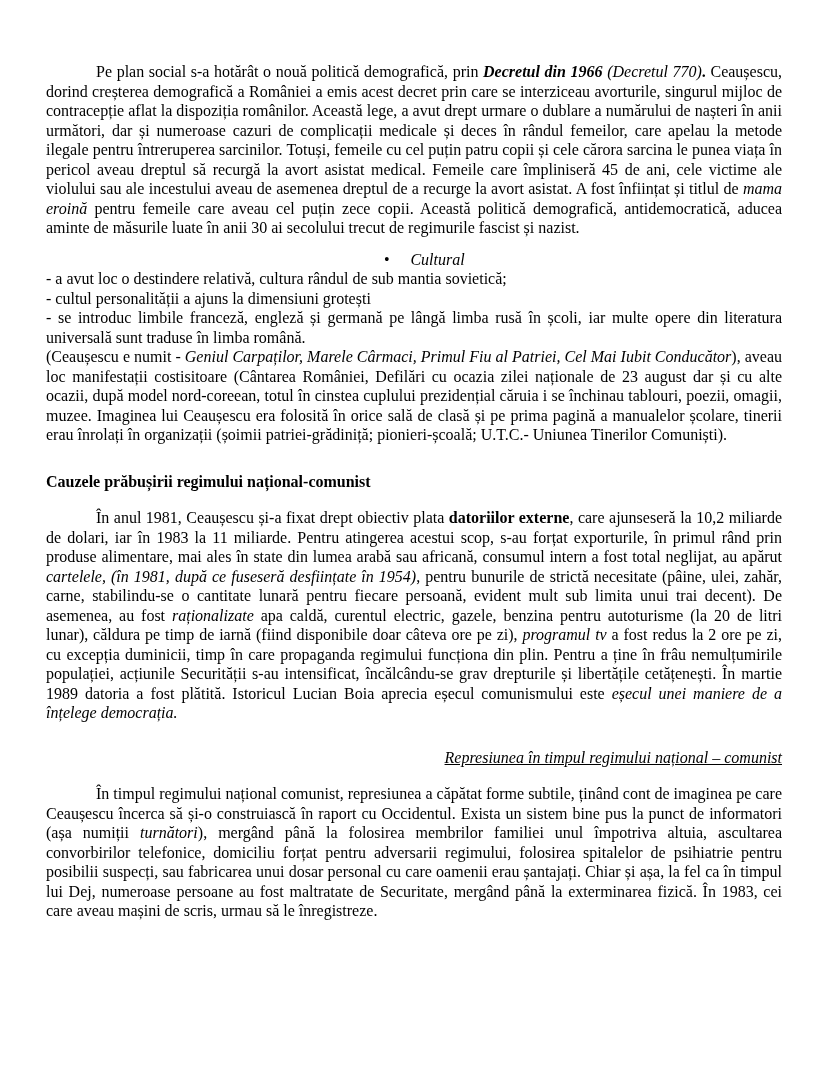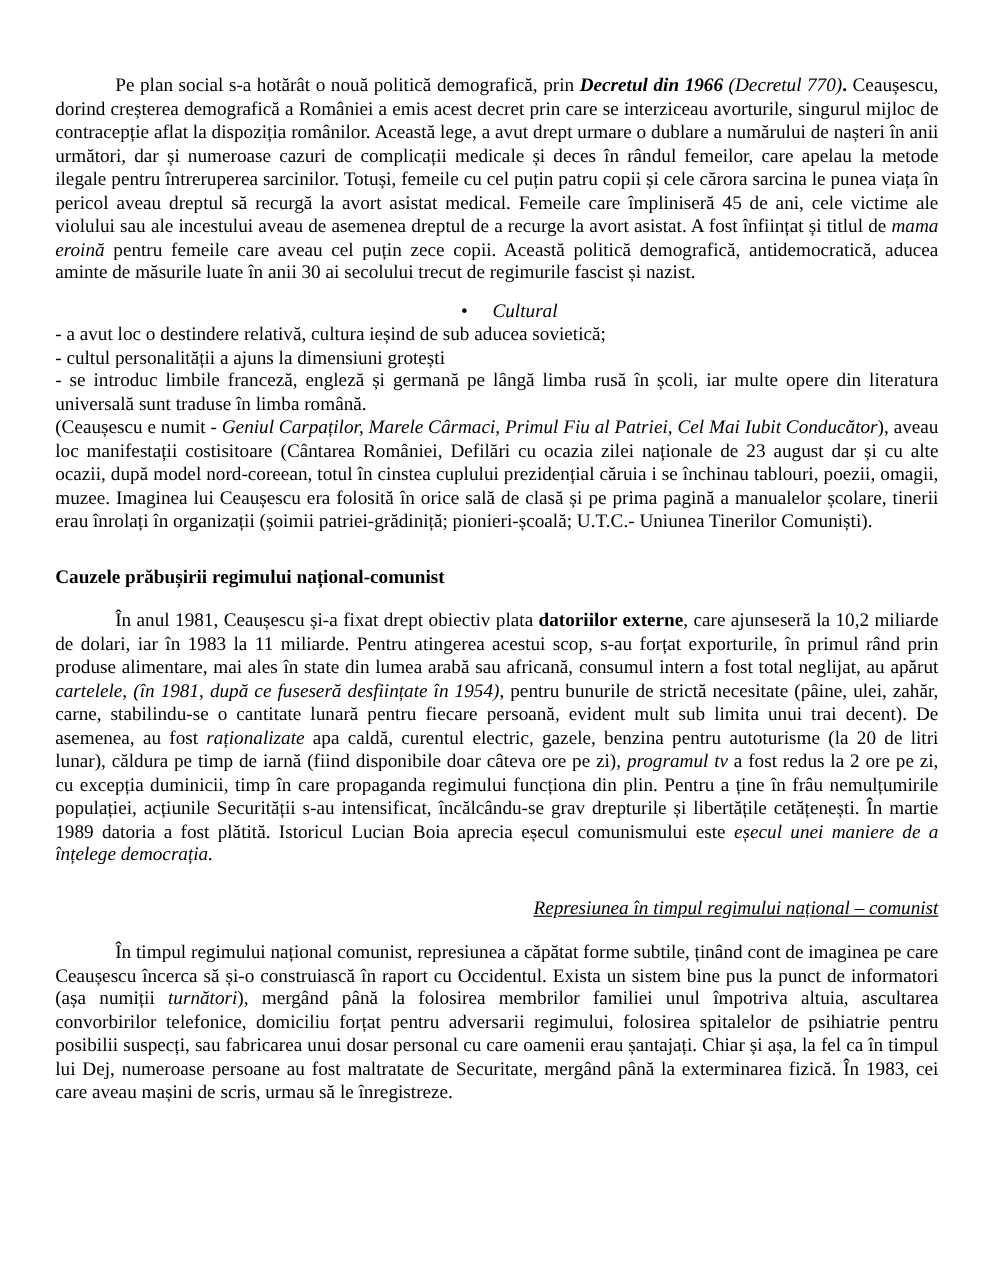--- a/index.html
+++ b/index.html
@@ -52,21 +52,21 @@
   .g25 { margin-top: 25px; }
   .g27 { margin-top: 27px; }
 </style>
 </head>
 <body>
 
 <div class="page">
   <div id="doc">
       <div class="para indent"><span class="run">Pe plan social s-a hotărât o nouă politică demografică, prin </span><span class="run b i">Decretul din 1966 </span><span class="run i">(Decretul 770)</span><span class="run b">.</span><span class="run"> Ceaușescu, dorind creșterea demografică a României a emis acest decret prin care se interziceau avorturile, singurul mijloc de contracepție aflat la dispoziția românilor. Această lege, a avut drept urmare o dublare a numărului de nașteri în anii următori, dar și numeroase cazuri de complicații medicale și deces în rândul femeilor, care apelau la metode ilegale pentru întreruperea sarcinilor. Totuși, femeile cu cel puțin patru copii și cele cărora sarcina le punea viața în pericol aveau dreptul să recurgă la avort asistat medical. Femeile care împliniseră 45 de ani, cele victime ale violului sau ale incestului aveau de asemenea dreptul de a recurge la avort asistat. A fost înființat și titlul de </span><span class="run i">mama eroină</span><span class="run"> pentru femeile care aveau cel puțin zece copii. Această politică demografică, antidemocratică,  aducea aminte de măsurile luate în anii 30 ai secolului trecut de regimurile fascist și nazist.</span></div>
       <div class="bullet-line g12"><span class="bullet-glyph">•</span><span class="run i">Cultural</span></div>
-      <div class="para"><span class="run">- a avut loc o destindere relativă, cultura ieșind de sub aducea sovietică;</span></div>
+      <div class="para"><span class="run">- a avut loc o destindere relativă, cultura rândul de sub mantia sovietică;</span></div>
       <div class="para"><span class="run">- cultul personalității a ajuns la dimensiuni grotești</span></div>
       <div class="para"><span class="run">- se introduc limbile franceză, engleză și germană pe lângă limba rusă în școli, iar multe opere din literatura universală sunt traduse în limba română.</span></div>
       <div class="para"><span class="run">(Ceaușescu e numit - </span><span class="run i">Geniul Carpaților, Marele Cârmaci, Primul Fiu al Patriei, Cel Mai Iubit Conducător</span><span class="run">), aveau loc manifestații costisitoare (Cântarea României, Defilări cu ocazia zilei naționale de 23 august dar și cu alte ocazii, după model nord-coreean, totul în cinstea cuplului prezidențial căruia i se închinau tablouri, poezii, omagii, muzee. Imaginea lui Ceaușescu era folosită în orice sală de clasă și pe prima pagină a manualelor școlare, tinerii erau înrolați în organizații (șoimii patriei-grădiniță; pionieri-școală; U.T.C.- Uniunea Tinerilor Comuniști).</span></div>
       <div class="heading-bold g27"><span class="run">Cauzele prăbușirii regimului național-comunist</span></div>
       <div class="para indent g17"><span class="run">În anul 1981, Ceaușescu și-a fixat drept obiectiv plata </span><span class="run b">datoriilor externe</span><span class="run">, care ajunseseră la 10,2 miliarde de dolari, iar în 1983 la 11 miliarde. Pentru atingerea acestui scop, s-au forțat exporturile, în primul rând prin produse alimentare, mai ales în state din lumea arabă sau africană, consumul intern a fost total neglijat, au apărut </span><span class="run i">cartelele, (</span><span class="run i">în 1981, după ce fuseseră desființate în 1954)</span><span class="run">, pentru bunurile de strictă necesitate (pâine, ulei, zahăr, carne, stabilindu-se o cantitate lunară pentru fiecare persoană, evident mult sub limita unui trai decent). De asemenea, au fost </span><span class="run i">raționalizate</span><span class="run"> apa caldă, curentul electric, gazele, benzina pentru autoturisme (la 20 de litri lunar), căldura pe timp de iarnă (fiind disponibile doar câteva ore pe zi), </span><span class="run i">programul tv</span><span class="run"> a fost redus la 2 ore pe zi, cu excepția duminicii, timp în care propaganda regimului funcționa din plin. Pentru a ține în frâu nemulțumirile populației, acțiunile Securității s-au intensificat, încălcându-se grav drepturile și libertățile cetățenești. În martie 1989 datoria a fost plătită. Istoricul Lucian Boia aprecia eșecul comunismului este </span><span class="run i">eșecul unei maniere de a înțelege democrația.</span></div>
       <div class="heading-iu g25"><span class="run">Represiunea în timpul regimului  național – comunist</span></div>
       <div class="para indent g17"><span class="run">În timpul regimului național comunist, represiunea a căpătat forme subtile, ținând cont de imaginea pe care Ceaușescu încerca să și-o construiască în raport cu Occidentul. Exista un sistem bine pus la punct de informatori (așa numiții </span><span class="run i">turnători</span><span class="run">), mergând până la folosirea membrilor familiei unul împotriva altuia, ascultarea convorbirilor telefonice, domiciliu forțat pentru adversarii regimului, folosirea spitalelor de psihiatrie pentru posibilii suspecți, sau fabricarea unui dosar personal cu care oamenii erau șantajați. Chiar și așa, la fel ca în timpul lui Dej, numeroase persoane au fost maltratate de Securitate, mergând până la exterminarea fizică. În 1983, cei care aveau mașini de scris, urmau să le înregistreze.</span></div>
       <div class="para indent g17"><span class="run">1. </span><span class="run i">Decretul muncitorești</span></div>
     </div>
 </div>

